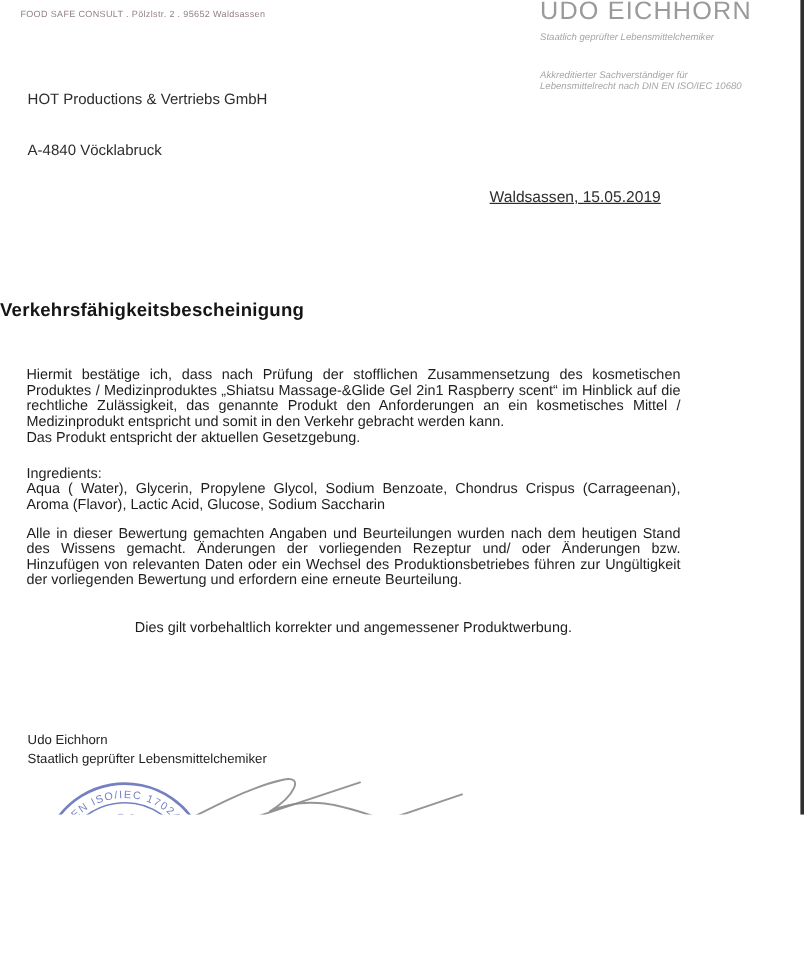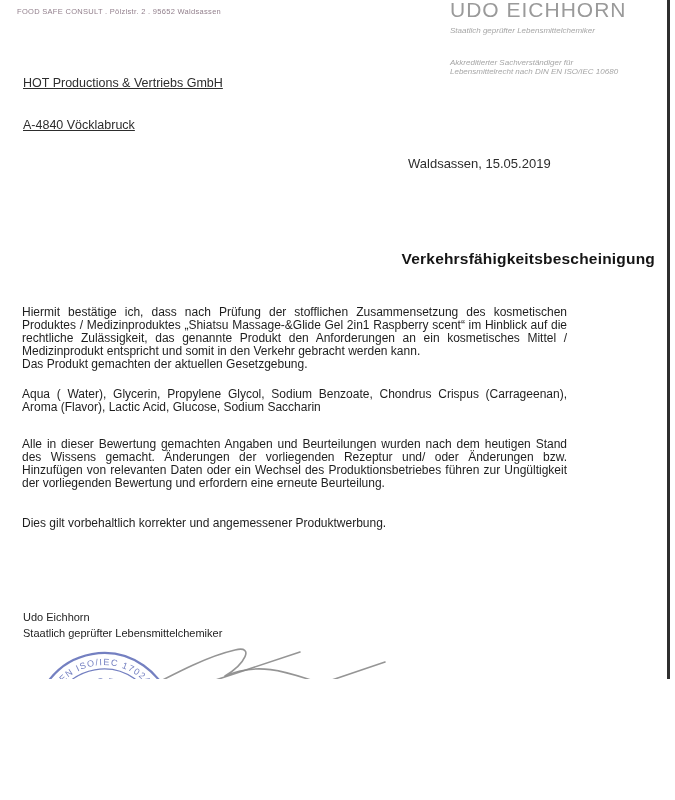--- a/index.html
+++ b/index.html
@@ -6,32 +6,32 @@
   .page{
     position:relative;width:675px;height:679px;background:#ffffff;
     font-family:"Liberation Sans",sans-serif;color:#1e1e1e;overflow:hidden;
   }
   .right-border{position:absolute;top:0;left:667px;width:3px;height:800px;background:#2f2f2f;}
   .sender{position:absolute;left:17px;top:7px;font-size:7.5px;letter-spacing:.3px;color:#93808d;}
   .letterhead{position:absolute;left:450px;top:-1px;color:#9c9c9c;}
   .lh-name{font-size:21px;line-height:22px;letter-spacing:1px;color:#9a9a9a;}
   .lh-sub{margin-top:5px;font-size:8px;font-style:italic;color:#a6a6a6;line-height:10px;}
   .lh-acc{margin-top:22px;font-size:8px;font-style:italic;color:#a6a6a6;line-height:9px;}
-  .recipient{position:absolute;left:23px;top:74px;font-size:12.5px;color:#2d2d2d;text-decoration:underline;}
+  .recipient{position:absolute;left:23px;top:74px;font-size:12.5px;color:#2d2d2d;}
   .recipient .r-line{line-height:18px;}
   .recipient .r-city{margin-top:24px;}
-  .dateline{position:absolute;left:408px;top:156px;font-size:13px;color:#2d2d2d;}
+  .dateline{position:absolute;left:408px;top:156px;font-size:13px;color:#2d2d2d;text-decoration:underline;}
   .title{position:absolute;left:0;top:250px;width:675px;padding-right:20px;box-sizing:border-box;
-         text-align:right;font-size:15.5px;font-weight:700;color:#151515;letter-spacing:.2px;}
+         text-align:left;font-size:15.5px;font-weight:700;color:#151515;letter-spacing:.2px;}
   .body-block{position:absolute;left:22px;width:545px;font-size:12px;line-height:13px;
               color:#1e1e1e;text-align:justify;}
   .b-para1{top:306px;}
   .b-ingredients{top:388px;}
   .b-para2{top:438px;}
-  .b-para3{top:517px;text-align:left;}
+  .b-para3{top:517px;text-align:center;}
   .sig-block{position:absolute;left:23px;top:609px;font-size:11px;line-height:16px;color:#1e1e1e;}
   .sig-overlay{position:absolute;left:28px;top:695px;font-size:11px;line-height:16px;color:#161616;z-index:3;}
   .stamp-svg{position:absolute;left:10px;top:640px;z-index:2;}
   .stamp-ink{opacity:.78;}
   .stamp-ink text, .stamp-ink textPath{fill:#4e5db0;font-family:"Liberation Sans",sans-serif;}
   .stamp-ink .ring{fill:none;stroke:#4e5db0;}
   .hatch{fill:none;stroke:#4e5db0;stroke-width:12;stroke-dasharray:1.5 3.6;opacity:.55;}
   .scribble{fill:none;stroke:#8a8a8a;stroke-width:1.6;stroke-linecap:round;stroke-linejoin:round;opacity:.9;}
 </style>
 </head>
@@ -54,24 +54,25 @@
     <div class="r-line">HOT Productions &amp; Vertriebs GmbH</div>
     <div class="r-line r-city">A-4840 Vöcklabruck</div>
   </div>
 
   <div class="dateline">Waldsassen, 15.05.2019</div>
 
   <div class="title">Verkehrsfähigkeitsbescheinigung</div>
 
   <div class="body-block b-para1">
     <div>Hiermit bestätige ich, dass nach Prüfung der stofflichen Zusammensetzung des kosmetischen Produktes / Medizinproduktes „Shiatsu Massage-&amp;Glide Gel 2in1 Raspberry scent“ im Hinblick auf die rechtliche Zulässigkeit, das genannte Produkt den Anforderungen an ein kosmetisches Mittel / Medizinprodukt entspricht und somit in den Verkehr gebracht werden kann.</div>
-    <div>Das Produkt gemachten der aktuellen Gesetzgebung.</div>
+    <div>Das Produkt entspricht der aktuellen Gesetzgebung.</div>
   </div>
 
   <div class="body-block b-ingredients">
+    <div>Ingredients:</div>
     <div>Aqua ( Water), Glycerin, Propylene Glycol, Sodium Benzoate, Chondrus Crispus (Carrageenan), Aroma (Flavor), Lactic Acid, Glucose, Sodium Saccharin</div>
   </div>
 
   <div class="body-block b-para2">Alle in dieser Bewertung gemachten Angaben und Beurteilungen wurden nach dem heutigen Stand des Wissens gemacht. Änderungen der vorliegenden Rezeptur und/ oder Änderungen bzw. Hinzufügen von relevanten Daten oder ein Wechsel des Produktionsbetriebes führen zur Ungültigkeit der vorliegenden Bewertung und erfordern eine erneute Beurteilung.</div>
 
   <div class="body-block b-para3">Dies gilt vorbehaltlich korrekter und angemessener Produktwerbung.</div>
 
   <div class="sig-block">
     <div>Udo Eichhorn</div>
     <div>Staatlich geprüfter Lebensmittelchemiker</div>

